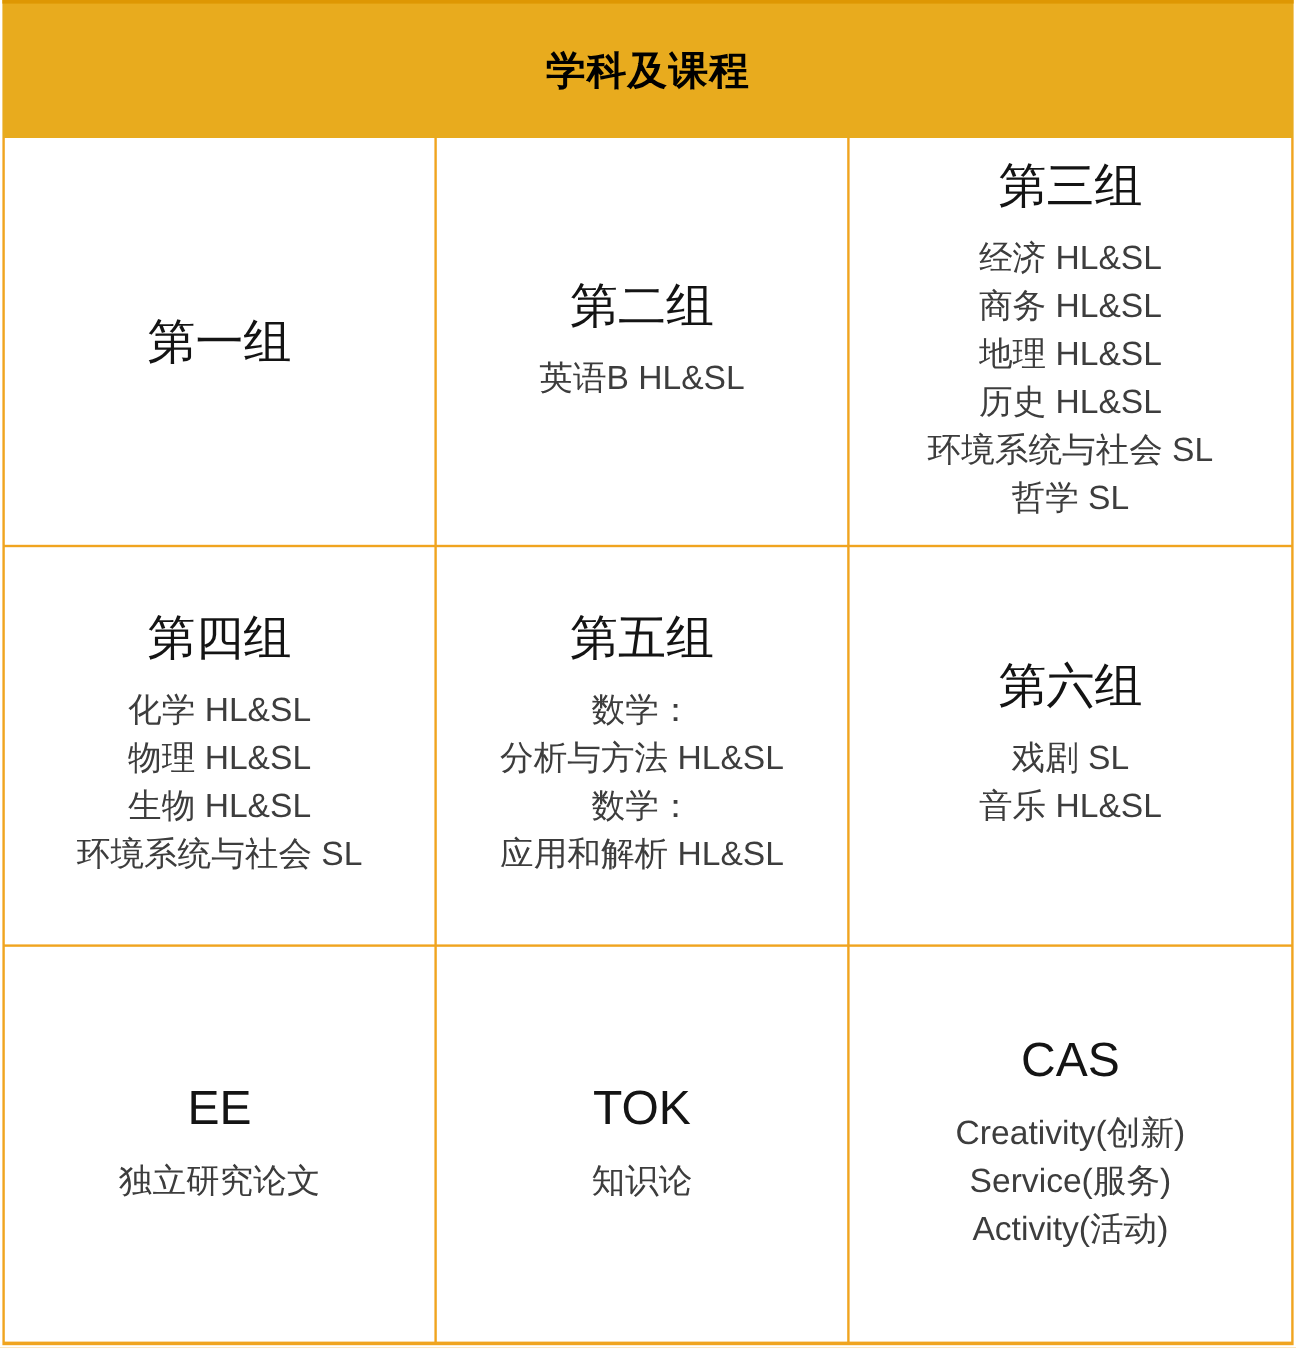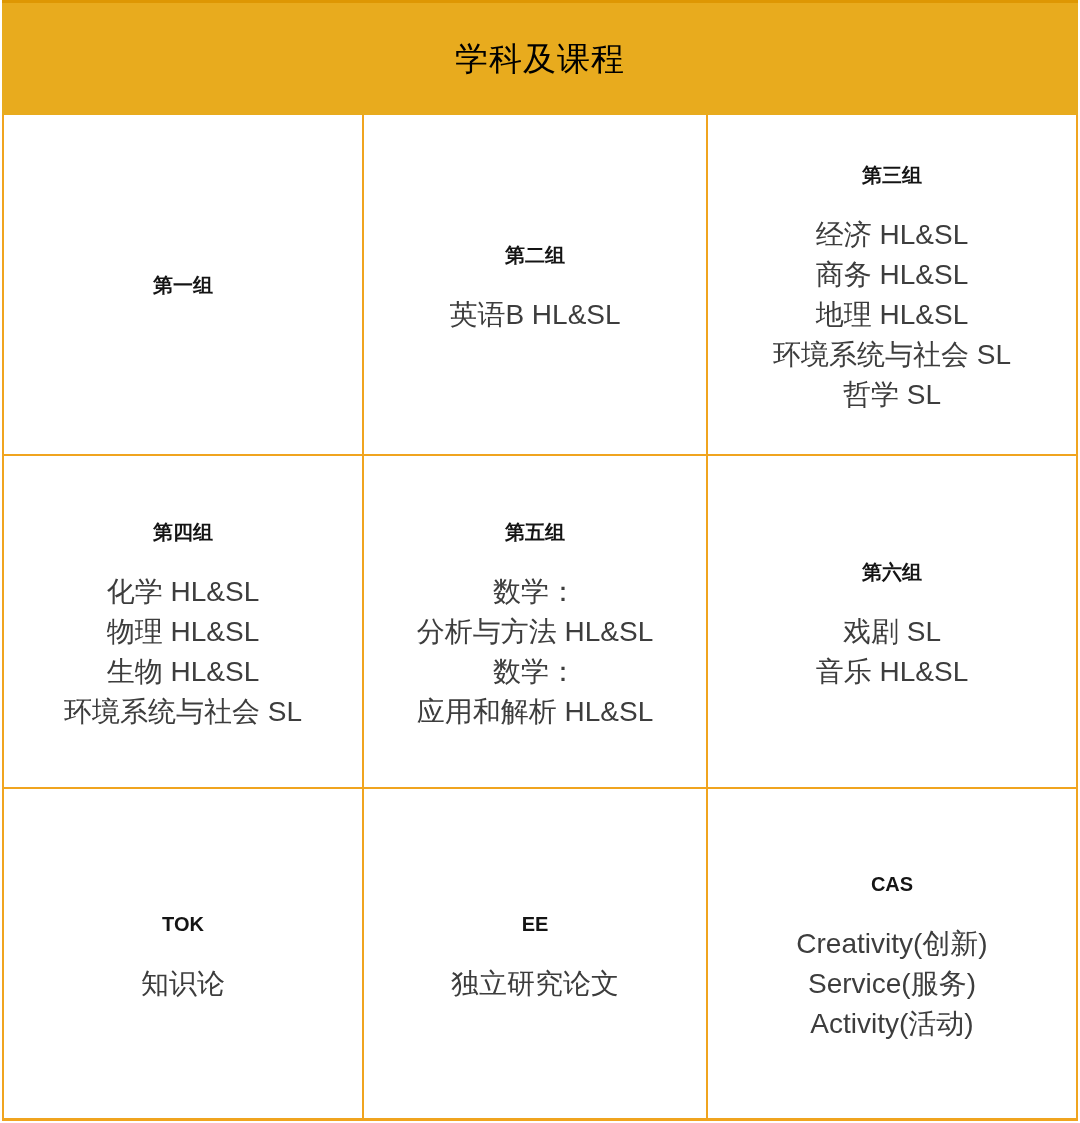--- a/index.html
+++ b/index.html
@@ -24,21 +24,21 @@
   .header {
     height: 115px;
     background: var(--header-bg);
     border-top: 3px solid var(--header-top);
     display: flex;
     align-items: center;
     justify-content: center;
   }
   .header-title {
     font-size: 33px;
-    font-weight: 400;
+    font-weight: 700;
     color: #000000;
     letter-spacing: 1px;
   }
   .grid {
     background: var(--grid-line);
     display: grid;
     grid-template-columns: 358px 342px 368px;
     grid-template-rows: 339px 331px 329px;
     gap: 2px;
     padding: 0 2px 3px 2px;
@@ -46,23 +46,23 @@
   .cell {
     background: #ffffff;
     display: flex;
     flex-direction: column;
     align-items: center;
     justify-content: center;
     text-align: center;
     padding: 6px;
   }
   .cell-title {
-    font-size: 20px;
+    font-size: 40px;
     line-height: 40px;
-    font-weight: 700;
+    font-weight: 400;
     color: var(--title-text);
   }
   .cell-items { display: flex; flex-direction: column; margin-top: 20px; }
   .item-line {
     font-size: 28px;
     line-height: 40px;
     color: var(--item-text);
   }
 </style>
 </head>
@@ -86,20 +86,21 @@
           <div class="item-line">英语B HL&amp;SL</div>
         </div>
     </div>
 
     <div class="cell">
       <div class="cell-title">第三组</div>
       <div class="cell-items">
           <div class="item-line">经济 HL&amp;SL</div>
           <div class="item-line">商务 HL&amp;SL</div>
           <div class="item-line">地理 HL&amp;SL</div>
+          <div class="item-line">历史 HL&amp;SL</div>
           <div class="item-line">环境系统与社会 SL</div>
           <div class="item-line">哲学 SL</div>
         </div>
     </div>
 
     <div class="cell">
       <div class="cell-title">第四组</div>
       <div class="cell-items">
           <div class="item-line">化学 HL&amp;SL</div>
           <div class="item-line">物理 HL&amp;SL</div>
@@ -120,30 +121,30 @@
 
     <div class="cell">
       <div class="cell-title">第六组</div>
       <div class="cell-items">
           <div class="item-line">戏剧 SL</div>
           <div class="item-line">音乐 HL&amp;SL</div>
         </div>
     </div>
 
     <div class="cell">
-      <div class="cell-title">TOK</div>
+      <div class="cell-title">EE</div>
       <div class="cell-items">
-          <div class="item-line">知识论</div>
+          <div class="item-line">独立研究论文</div>
         </div>
     </div>
 
     <div class="cell">
-      <div class="cell-title">EE</div>
+      <div class="cell-title">TOK</div>
       <div class="cell-items">
-          <div class="item-line">独立研究论文</div>
+          <div class="item-line">知识论</div>
         </div>
     </div>
 
     <div class="cell">
       <div class="cell-title">CAS</div>
       <div class="cell-items">
           <div class="item-line">Creativity(创新)</div>
           <div class="item-line">Service(服务)</div>
           <div class="item-line">Activity(活动)</div>
         </div>

